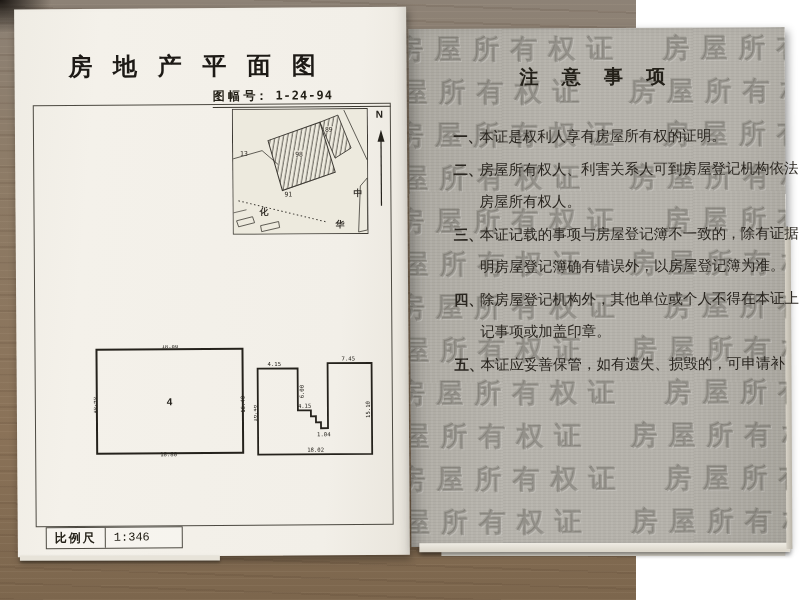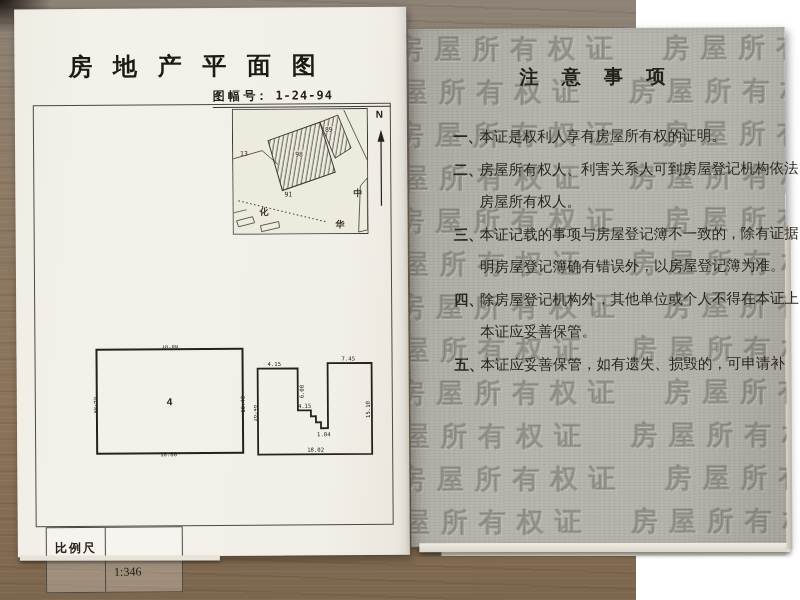--- a/index.html
+++ b/index.html
@@ -25,23 +25,23 @@
   .sheet-row .num{font-family:"DejaVu Sans Mono",monospace;font-weight:bold;letter-spacing:1px;margin-left:8px;}
   .main-box{position:absolute;left:18px;top:96px;width:356px;height:420px;
     border:1px solid #4d4a42;}
   .map-svg{position:absolute;left:198px;top:4px;}
   .north-svg{position:absolute;left:338px;top:2px;}
   .plan1-svg{position:absolute;left:58px;top:240px;}
   .plan2-svg{position:absolute;left:218px;top:232px;}
   .scale-table{position:absolute;left:28px;top:518px;display:flex;
     border:1px solid #4d4a42;background:rgba(255,255,255,0.25);
     font-size:12px;color:#242118;}
-  .scale-table .cell{padding:13px 8px;line-height:14px;}
+  .scale-table .cell{padding:3px 8px;line-height:14px;}
   .scale-table .cell.first{border-right:1px solid #4d4a42;font-weight:bold;letter-spacing:2px;}
-  .scale-table .cell.val{min-width:60px;font-family:Liberation Serif, serif;margin-top:24px;}
+  .scale-table .cell.val{min-width:60px;font-family:Liberation Mono, monospace;}
   .lp-edge{position:absolute;left:2px;bottom:-4px;width:200px;height:5px;
     background:#e7e3d9;transform:rotate(0.3deg);box-shadow:0 2px 3px rgba(0,0,0,0.35);}
 
   svg text{font-family:"Liberation Sans",sans-serif;}
   .dim{font-size:5.6px;fill:#25221c;font-family:"DejaVu Sans Mono",monospace;}
   .maplabel{font-size:6.5px;fill:#2a2620;font-family:"DejaVu Sans Mono",monospace;}
   .mapchar{font-size:9px;fill:#34302a;font-weight:bold;}
 
   
   .right-page{position:absolute;left:410px;top:28px;width:376px;height:518px;
@@ -184,21 +184,21 @@
         <div class="note">
           <div class="nline"><span class="nnum">二、</span><span>房屋所有权人、利害关系人可到房屋登记机构依法</span></div>
           <div class="nline cont"><span>房屋所有权人。</span></div>
         </div>
         <div class="note">
           <div class="nline"><span class="nnum">三、</span><span>本证记载的事项与房屋登记簿不一致的，除有证据</span></div>
           <div class="nline cont"><span>明房屋登记簿确有错误外，以房屋登记簿为准。</span></div>
         </div>
         <div class="note">
           <div class="nline"><span class="nnum">四、</span><span>除房屋登记机构外，其他单位或个人不得在本证上</span></div>
-          <div class="nline cont"><span>本证应妥善保管。</span></div>
+          <div class="nline cont"><span>记事项或加盖印章。</span></div>
         </div>
         <div class="note">
           <div class="nline"><span class="nnum">五、</span><span>本证应妥善保管，如有遗失、损毁的，可申请补</span></div>
         </div>
       </div>
     </div>
   </div>
 </div>
 
 </body></html>

